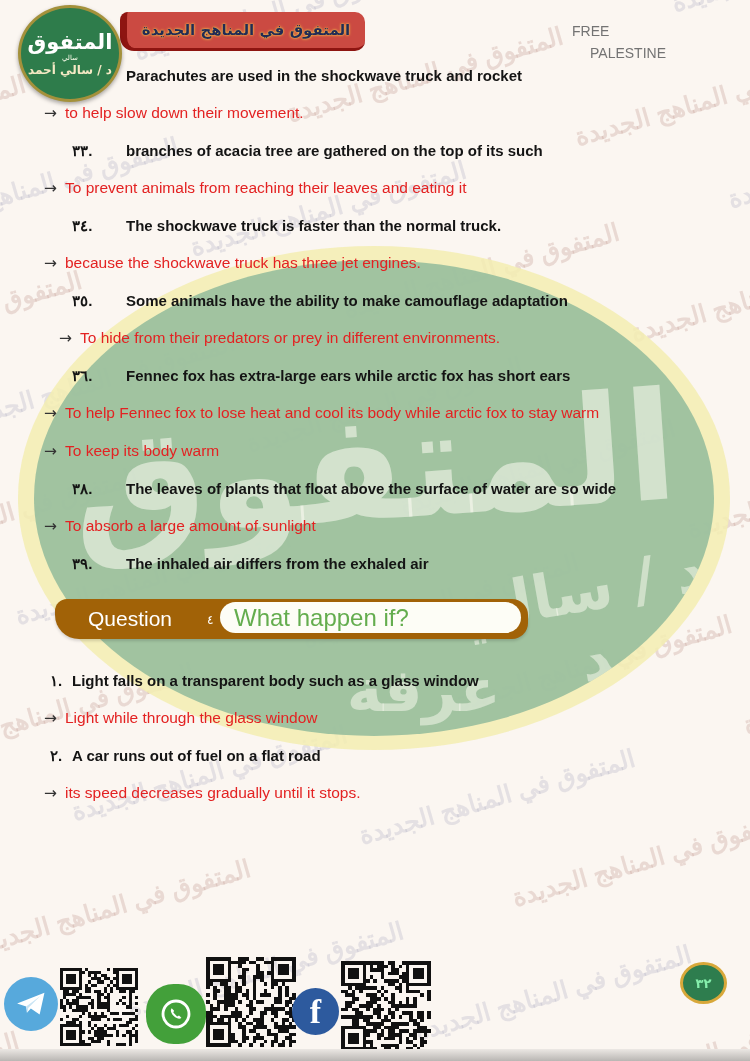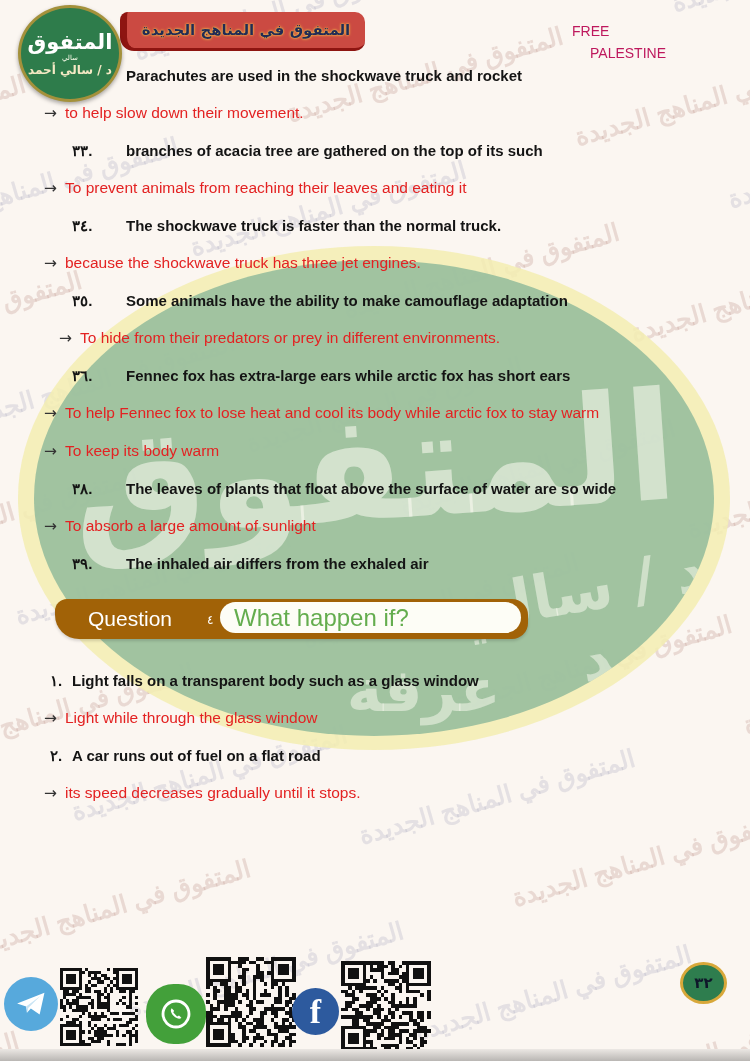--- a/index.html
+++ b/index.html
@@ -31,21 +31,21 @@
         display:flex;flex-direction:column;align-items:center;justify-content:center;z-index:6;
         font-family:"DejaVu Sans",sans-serif;color:#fff;text-align:center;}
   .logo .l1{font-size:21px;font-weight:bold;line-height:1;}
   .logo .l2{font-size:7px;margin-top:2px;color:#ffe;line-height:1;}
   .logo .l3{font-size:12px;font-weight:bold;margin-top:2px;color:#f4e9c4;line-height:1;}
   .banner{position:absolute;left:120px;top:12px;width:238px;height:36px;z-index:5;
           background:#cb4a42;border-left:7px solid #8e1511;border-bottom:3px solid #8e1511;
           border-radius:8px 10px 10px 14px;display:flex;align-items:center;justify-content:center;}
   .banner span{font-family:"DejaVu Sans",sans-serif;font-size:15px;font-weight:bold;color:#222a55;
                text-shadow:0 0 3px #ffd84d,0 0 1px #ffd84d;}
-  .free{position:absolute;left:572px;top:20px;z-index:5;color:#be185d;font-size:14px;line-height:1.6;}
+  .free{position:absolute;left:572px;top:20px;z-index:5;color:#737373;font-size:14px;line-height:1.6;}
   .free div:nth-child(2){padding-left:18px;}
 
   
   .content{position:relative;z-index:5;padding:64px 42px 0 0;}
   .q-row{padding-left:62px;margin-bottom:14px;font-weight:bold;color:#141414;
          font-size:15px;line-height:23px;}
   .q-num{display:inline-block;min-width:64px;padding-left:10px;box-sizing:border-box;}
   .a-row{padding-left:30px;margin-bottom:14px;color:#e32222;font-size:15.5px;line-height:23px;}
   .arrow{display:inline-block;margin-left:14px;margin-right:8px;font-family:"DejaVu Sans",sans-serif;
          color:#333;font-weight:normal;}
@@ -71,21 +71,21 @@
   .qr rect{fill:#111;}
   .telegram{left:4px;top:977px;width:54px;height:54px;border-radius:50%;background:#57a9dc;}
   .whatsapp{left:146px;top:984px;width:60px;height:60px;border-radius:46%;background:#43a03a;}
   .facebook{left:292px;top:988px;width:47px;height:47px;border-radius:50%;background:#2d5a9e;
             color:#fff;font-size:34px;font-weight:bold;font-family:"Liberation Serif",serif;}
   .qr1{left:60px;top:967px;width:78px;height:80px;}
   .qr2{left:206px;top:953px;width:90px;height:98px;}
   .qr3{left:341px;top:960px;width:90px;height:92px;}
   .badge{position:absolute;left:680px;top:962px;width:47px;height:42px;border-radius:50%;
          background:#2e7d4e;border:3px solid #d8a83a;box-sizing:border-box;display:flex;
-         align-items:center;justify-content:center;color:#0f172a;font-size:15px;font-weight:bold;
+         align-items:center;justify-content:center;color:#86efac;font-size:13px;font-weight:bold;
          font-family:"DejaVu Sans",sans-serif;}
   .bottom-strip{position:absolute;left:0;bottom:0;width:100%;height:12px;z-index:8;
                 background:linear-gradient(#ece8e4,#b9b6b3);}
 </style>
 </head>
 <body>
 
 <div class="page">
 
   <div id="wm-layer">

